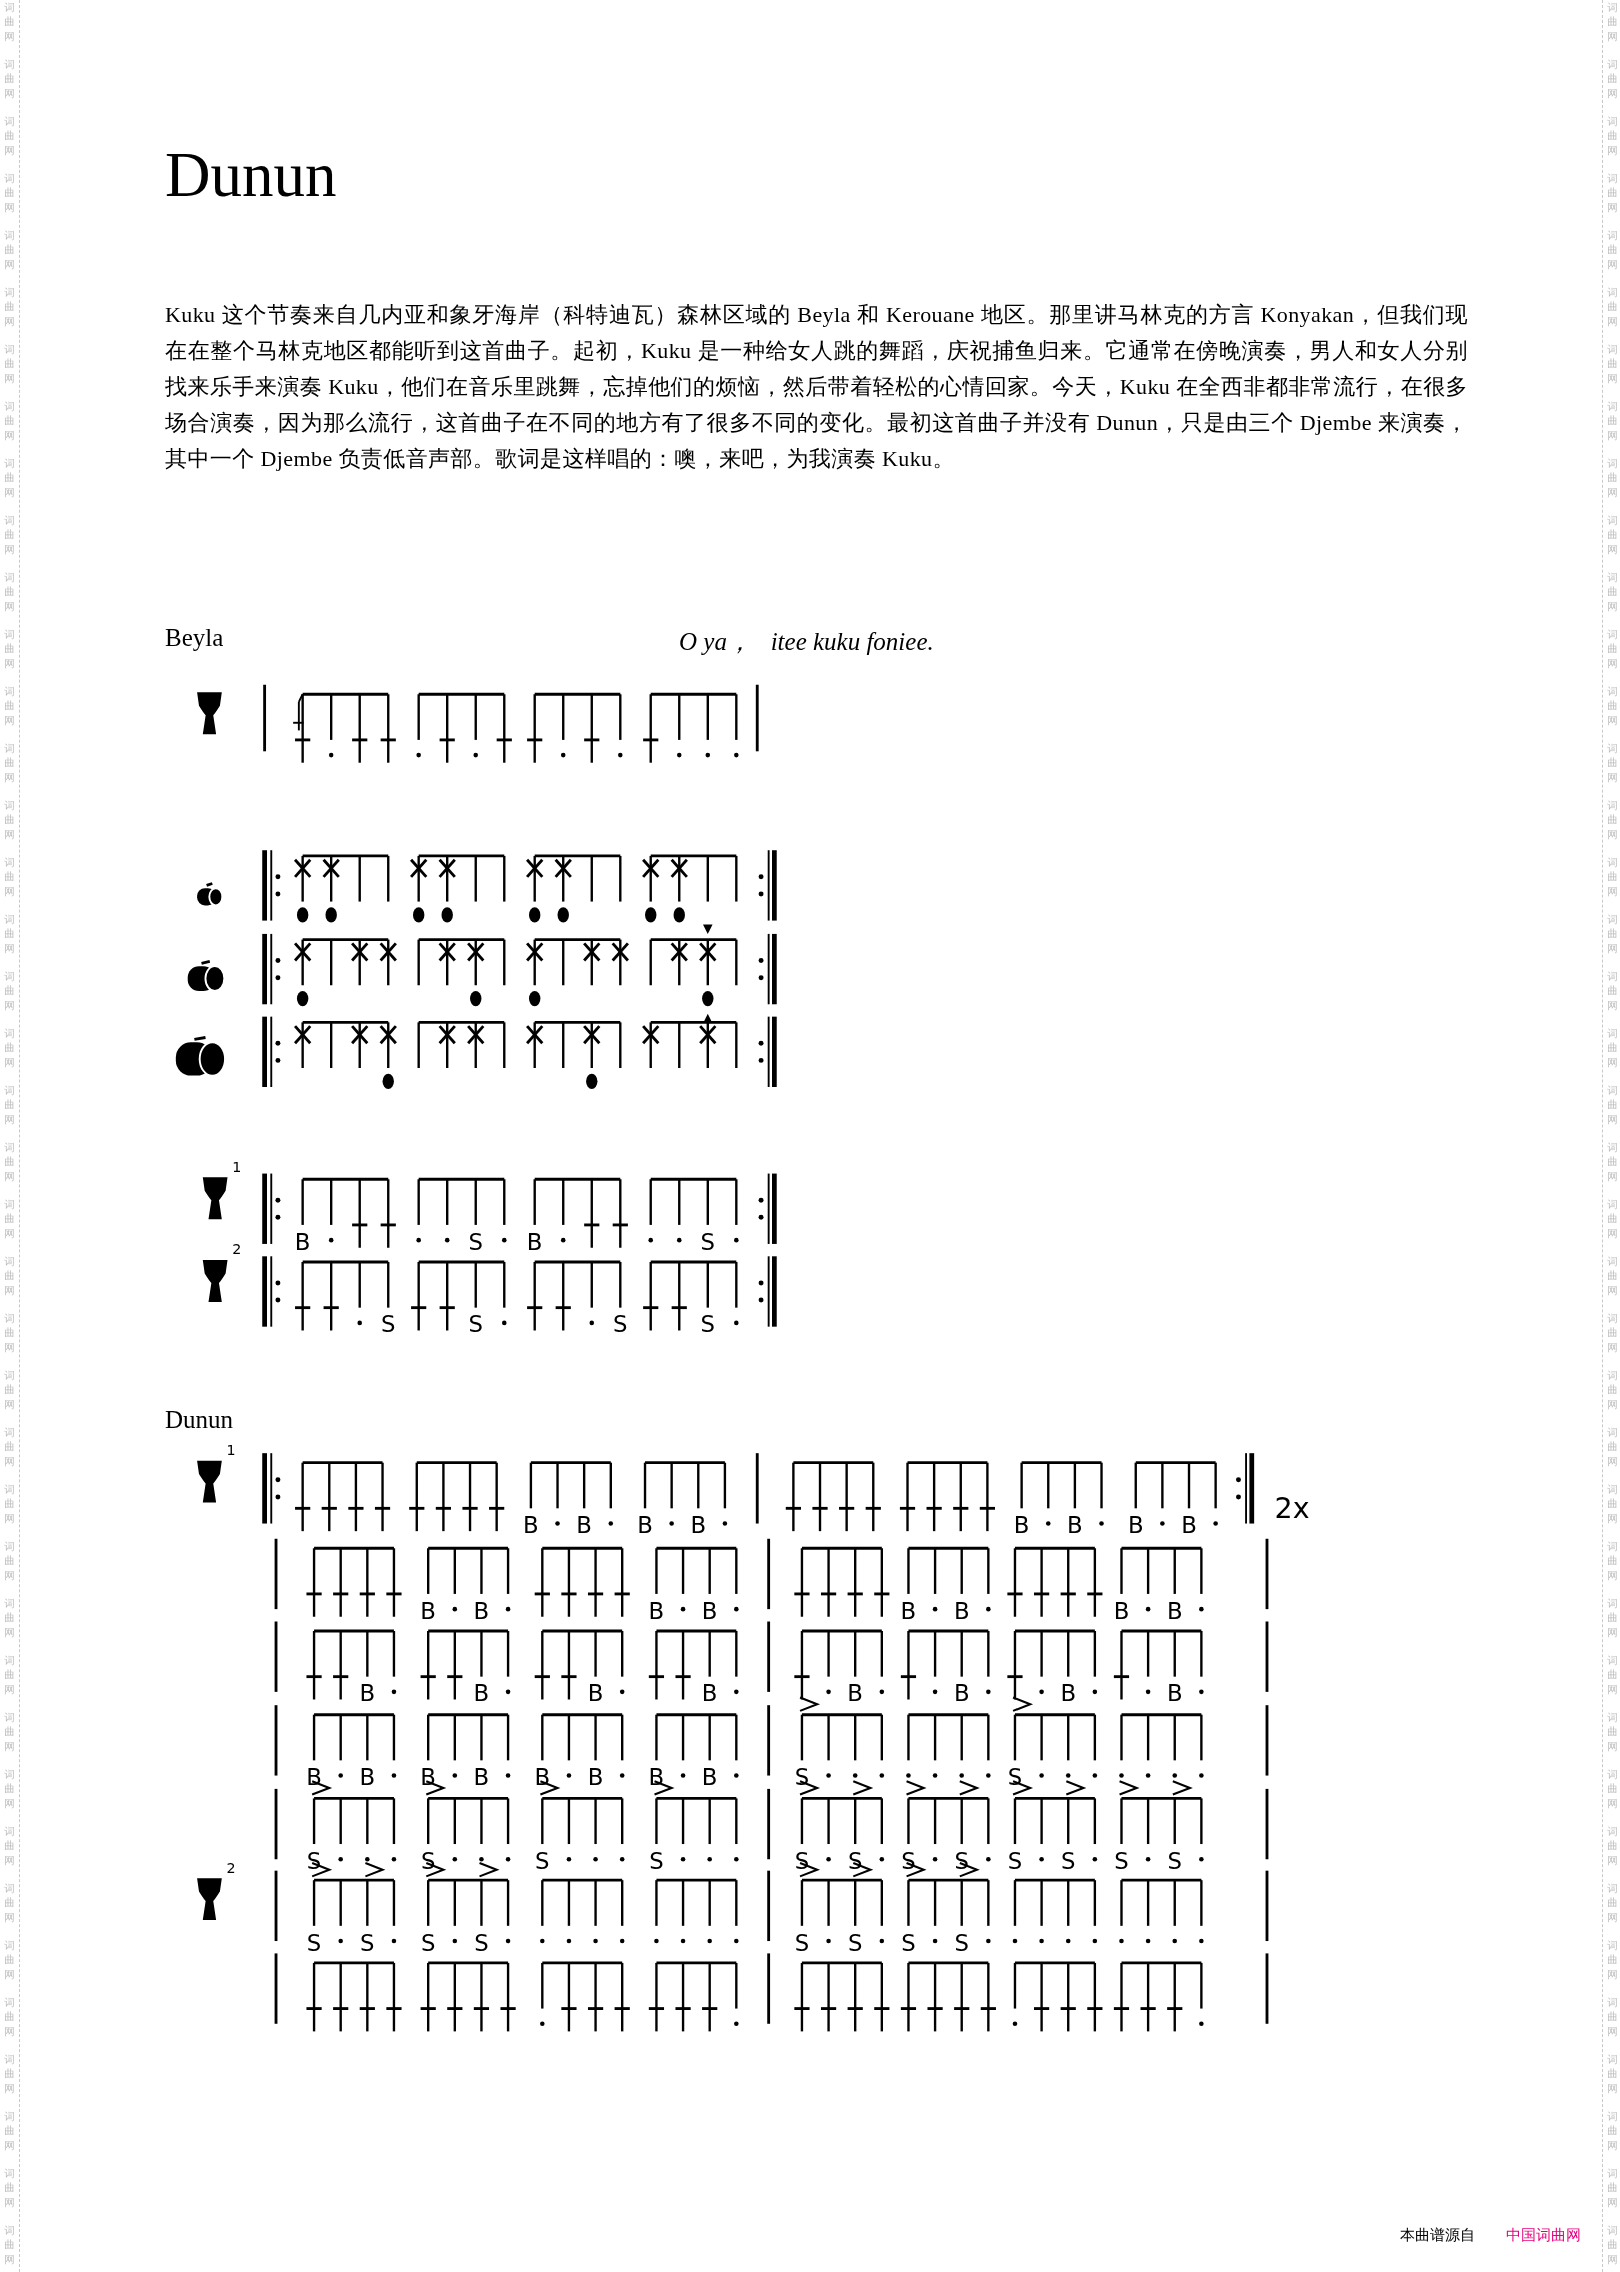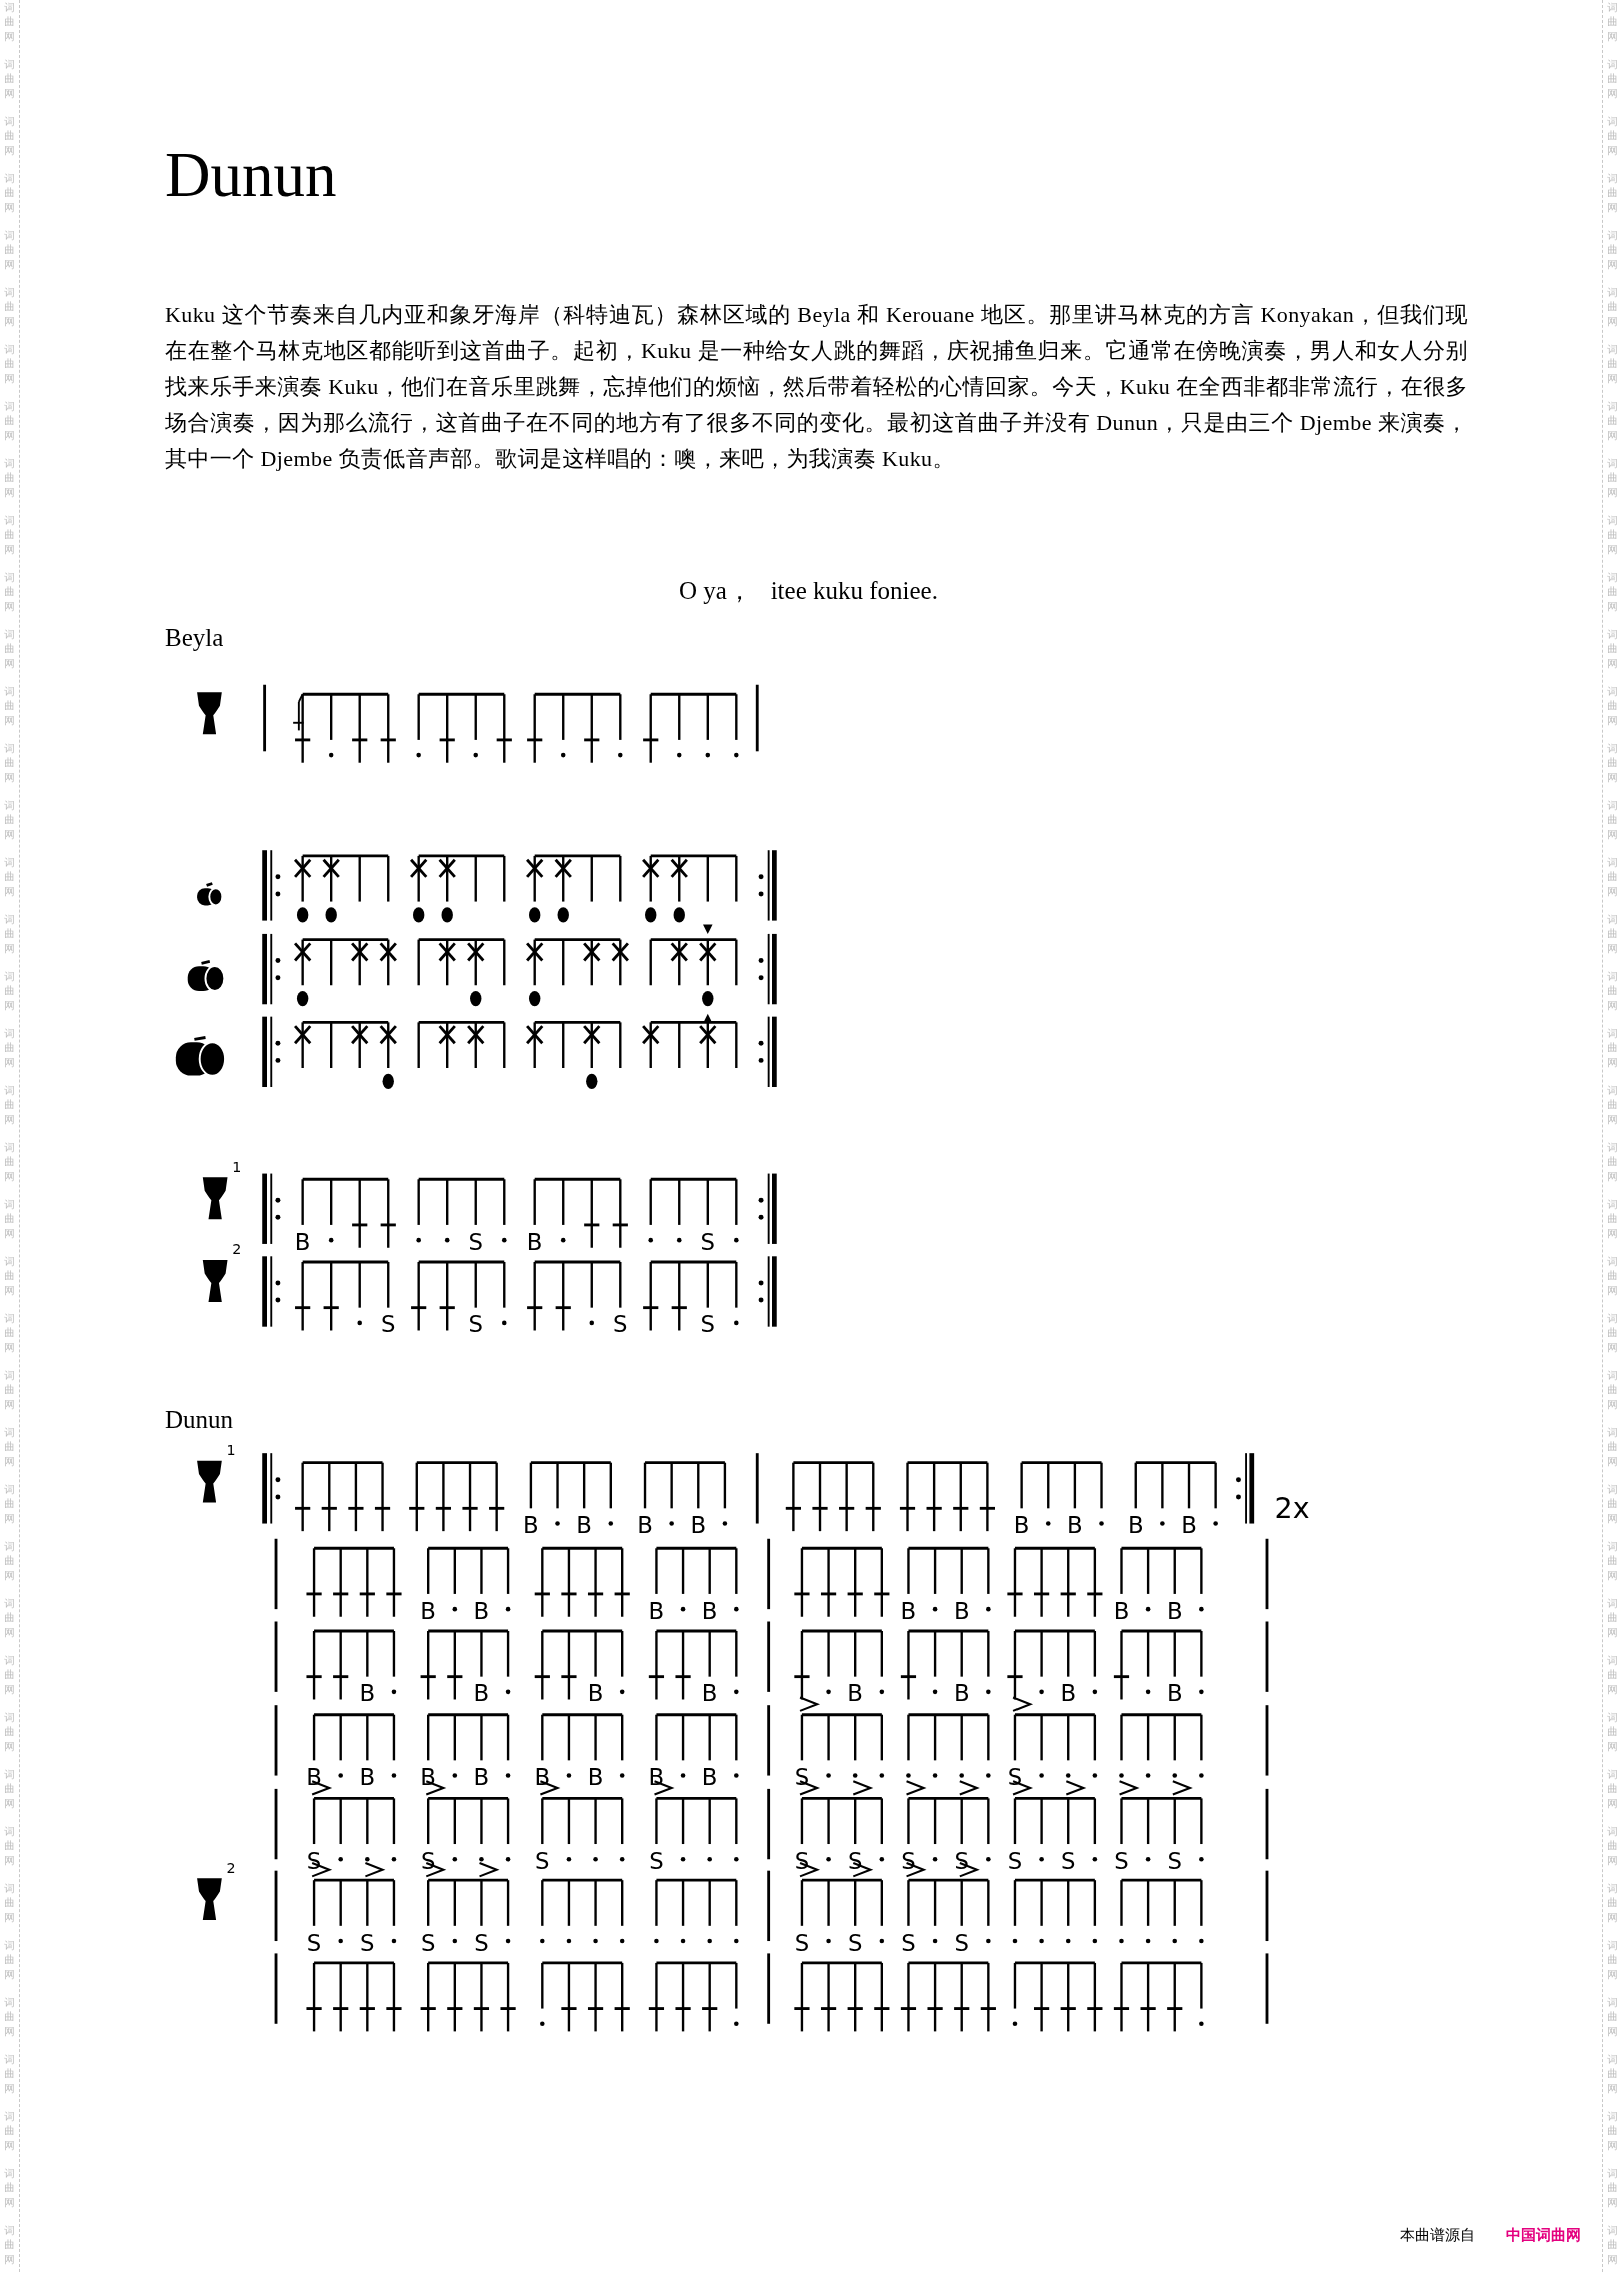--- a/index.html
+++ b/index.html
@@ -6,27 +6,27 @@
   body { width:1621px; height:2272px; position:relative; overflow:hidden;
          font-family:"Liberation Serif","DejaVu Serif",serif; color:#000; }
   .wm-col { position:absolute; top:0; width:19px; height:2272px; overflow:hidden; }
   .wm-col.left { left:0; border-right:1.9px dashed #c8c8c8; }
   .wm-col.right { left:1602px; border-left:1.9px dashed #c8c8c8; }
   .wm-unit { height:57px; display:flex; flex-direction:column; align-items:center;
              font-family:"DejaVu Sans",sans-serif; font-size:10.5px; line-height:14.3px; color:#bdbdbd; }
   .title { position:absolute; left:165px; top:137px; font-size:63px; line-height:76px; }
   .intro { position:absolute; left:165px; top:297px; width:1303px; font-size:22px; line-height:36px;
            text-align:justify; text-align-last:left; letter-spacing:0.4px; }
-  .lyric { position:absolute; left:679px; top:574px; font-size:25px; white-space:pre; }
+  .lyric { position:absolute; left:679px; top:625px; font-size:25px; white-space:pre;font-style:italic; }
   .section-label { position:absolute; left:165px; font-size:25px; }
   svg.score { position:absolute; left:0; top:0; }
   .footer-src { position:absolute; left:1400px; top:2226px; font-family:"DejaVu Sans",sans-serif;
                 font-weight:normal; font-size:15px; }
   .footer-site { position:absolute; left:1506px; top:2226px; font-family:"DejaVu Sans",sans-serif;
-                 font-weight:bold; font-size:15px; }
+                 font-weight:normal; font-size:15px; }
 </style>
 </head>
 <body>
 
 <div class="wm-col left">
     <div class="wm-unit">
       <span>词</span>
       <span>曲</span>
       <span>网</span>
     </div>

